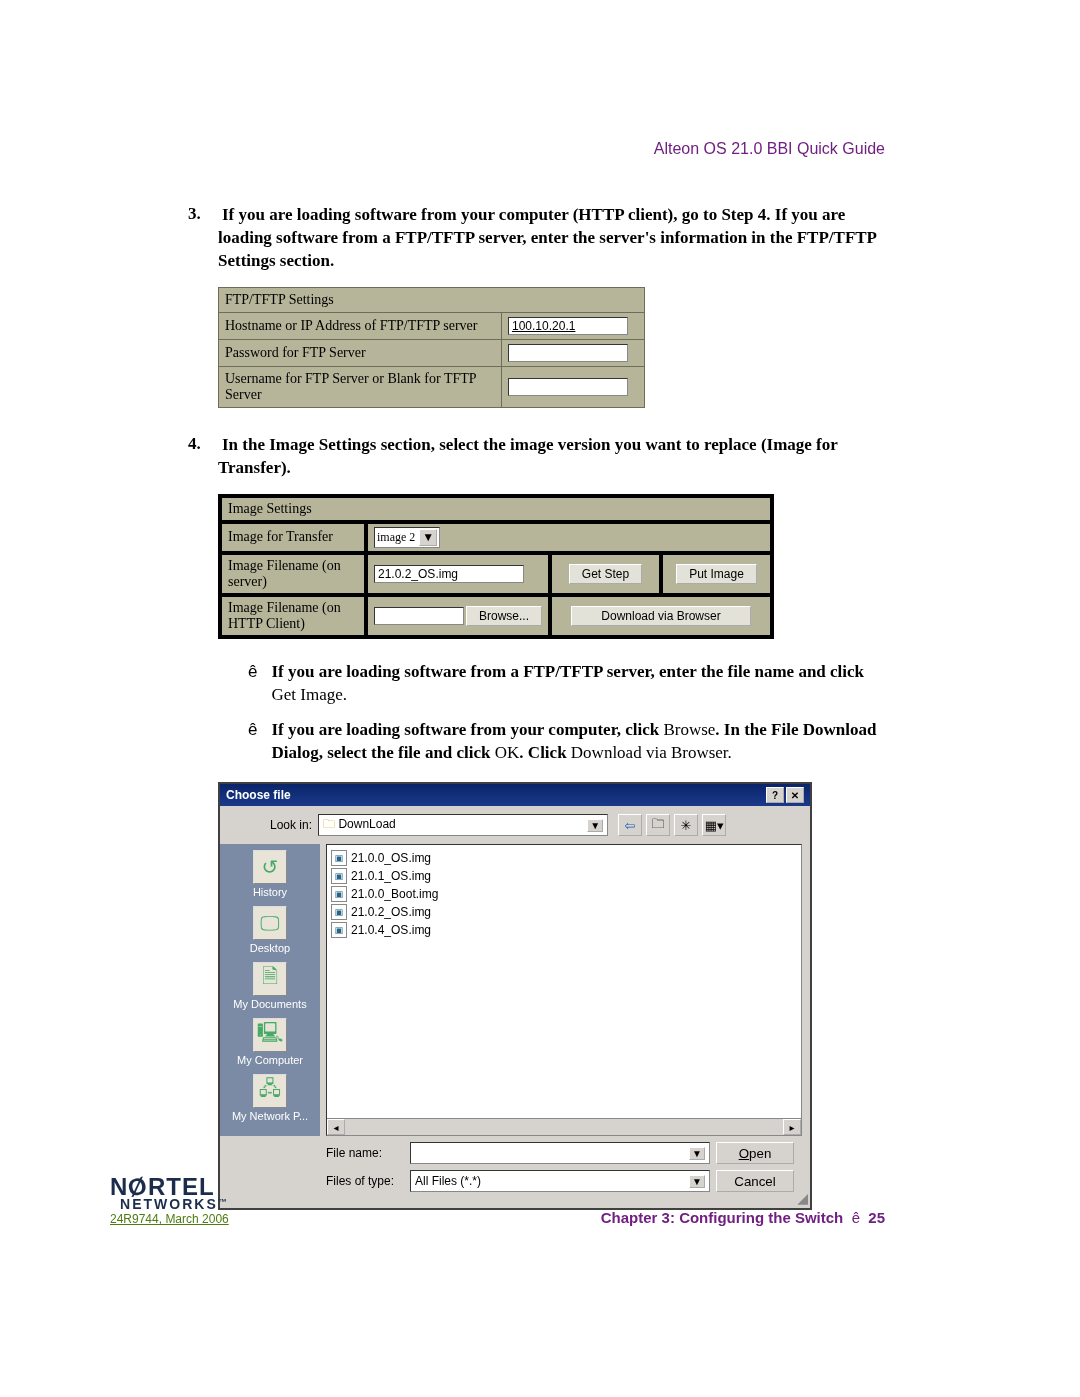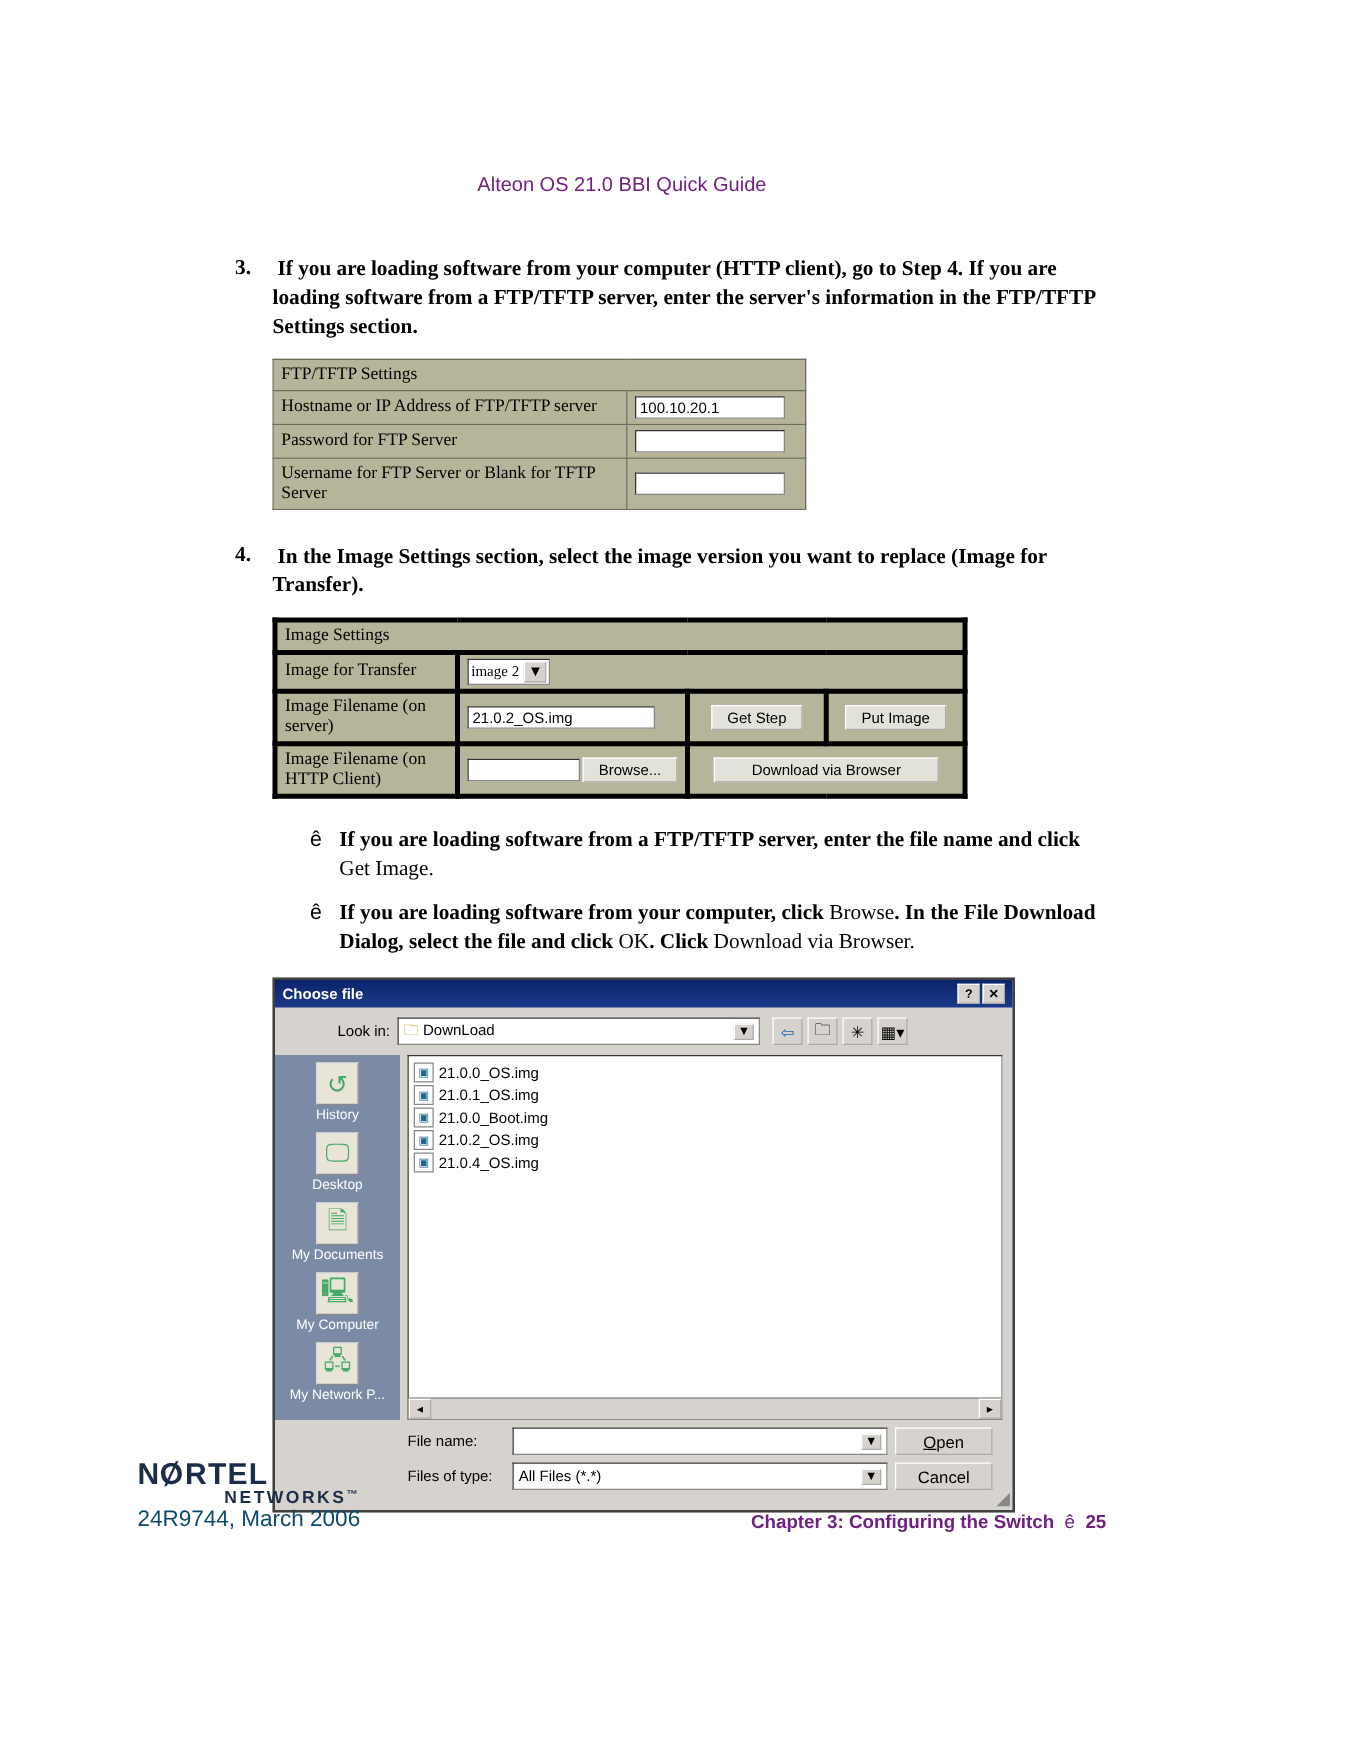--- a/index.html
+++ b/index.html
@@ -12,21 +12,21 @@
   .page {
     padding: 140px 195px 60px 110px;
     position: relative;
     min-height: 1197px;
     box-sizing: border-box;
   }
   .doc-title {
     color: #702080;
     font-family: Arial, sans-serif;
     font-size: 16px;
-    text-align: center;
+    text-align: right;
     margin-bottom: 46px;
   }
   ol.main {
     list-style: none;
     padding-left: 108px;
     counter-reset: mainitem 2;
     margin: 0;
   }
   ol.main > li {
     margin-bottom: 26px;
@@ -66,21 +66,21 @@
   .img-tbl input.txt {
     border:1px inset #888;
     height:18px;
     font-family: Tahoma, sans-serif;
     font-size:12px;
     padding:0 3px;
     box-sizing:border-box;
   }
   .ftp-tbl td.head{width:270px;}
   .ftp-tbl td.valcell{width:130px;background:#b6b499;}
-  .ftp-tbl input{width:120px;}
+  .ftp-tbl input{width:120px;text-decoration:underline;}
 
   
   .img-tbl td{
     background:#b6b499;
     border:4px solid #000000;
     padding:3px 6px;
     vertical-align:middle;
   }
   .img-tbl td.lab{width:130px;}
   .img-tbl .btn{
@@ -149,21 +149,21 @@
 
   
   .footer{
     position:absolute;left:110px;right:195px;bottom:70px;
     display:flex;justify-content:space-between;align-items:flex-end;
     font-family:Arial,sans-serif;
   }
   .nortel{font-family:Arial,sans-serif;font-weight:bold;color:#1c2d4c;font-size:24px;letter-spacing:1px;line-height:0.9;}
   .nortel .net{display:block;font-size:14px;letter-spacing:2px;text-align:right;}
   .nortel .tm{font-size:9px;vertical-align:top;}
-  .docid{color:#0c4a6e;font-size:18px;margin-top:2px;}
+  .docid{color:#4d7c0f;font-size:12px;margin-top:2px;text-decoration:underline;}
   .chapter{color:#702080;font-size:15px;font-weight:bold;}
   .pagen{color:#702080;font-weight:bold;}
 
 </style>
 </head>
 <body>
 
 <div class="page">
   <div class="doc-title">Alteon OS 21.0 BBI Quick Guide</div>
 

